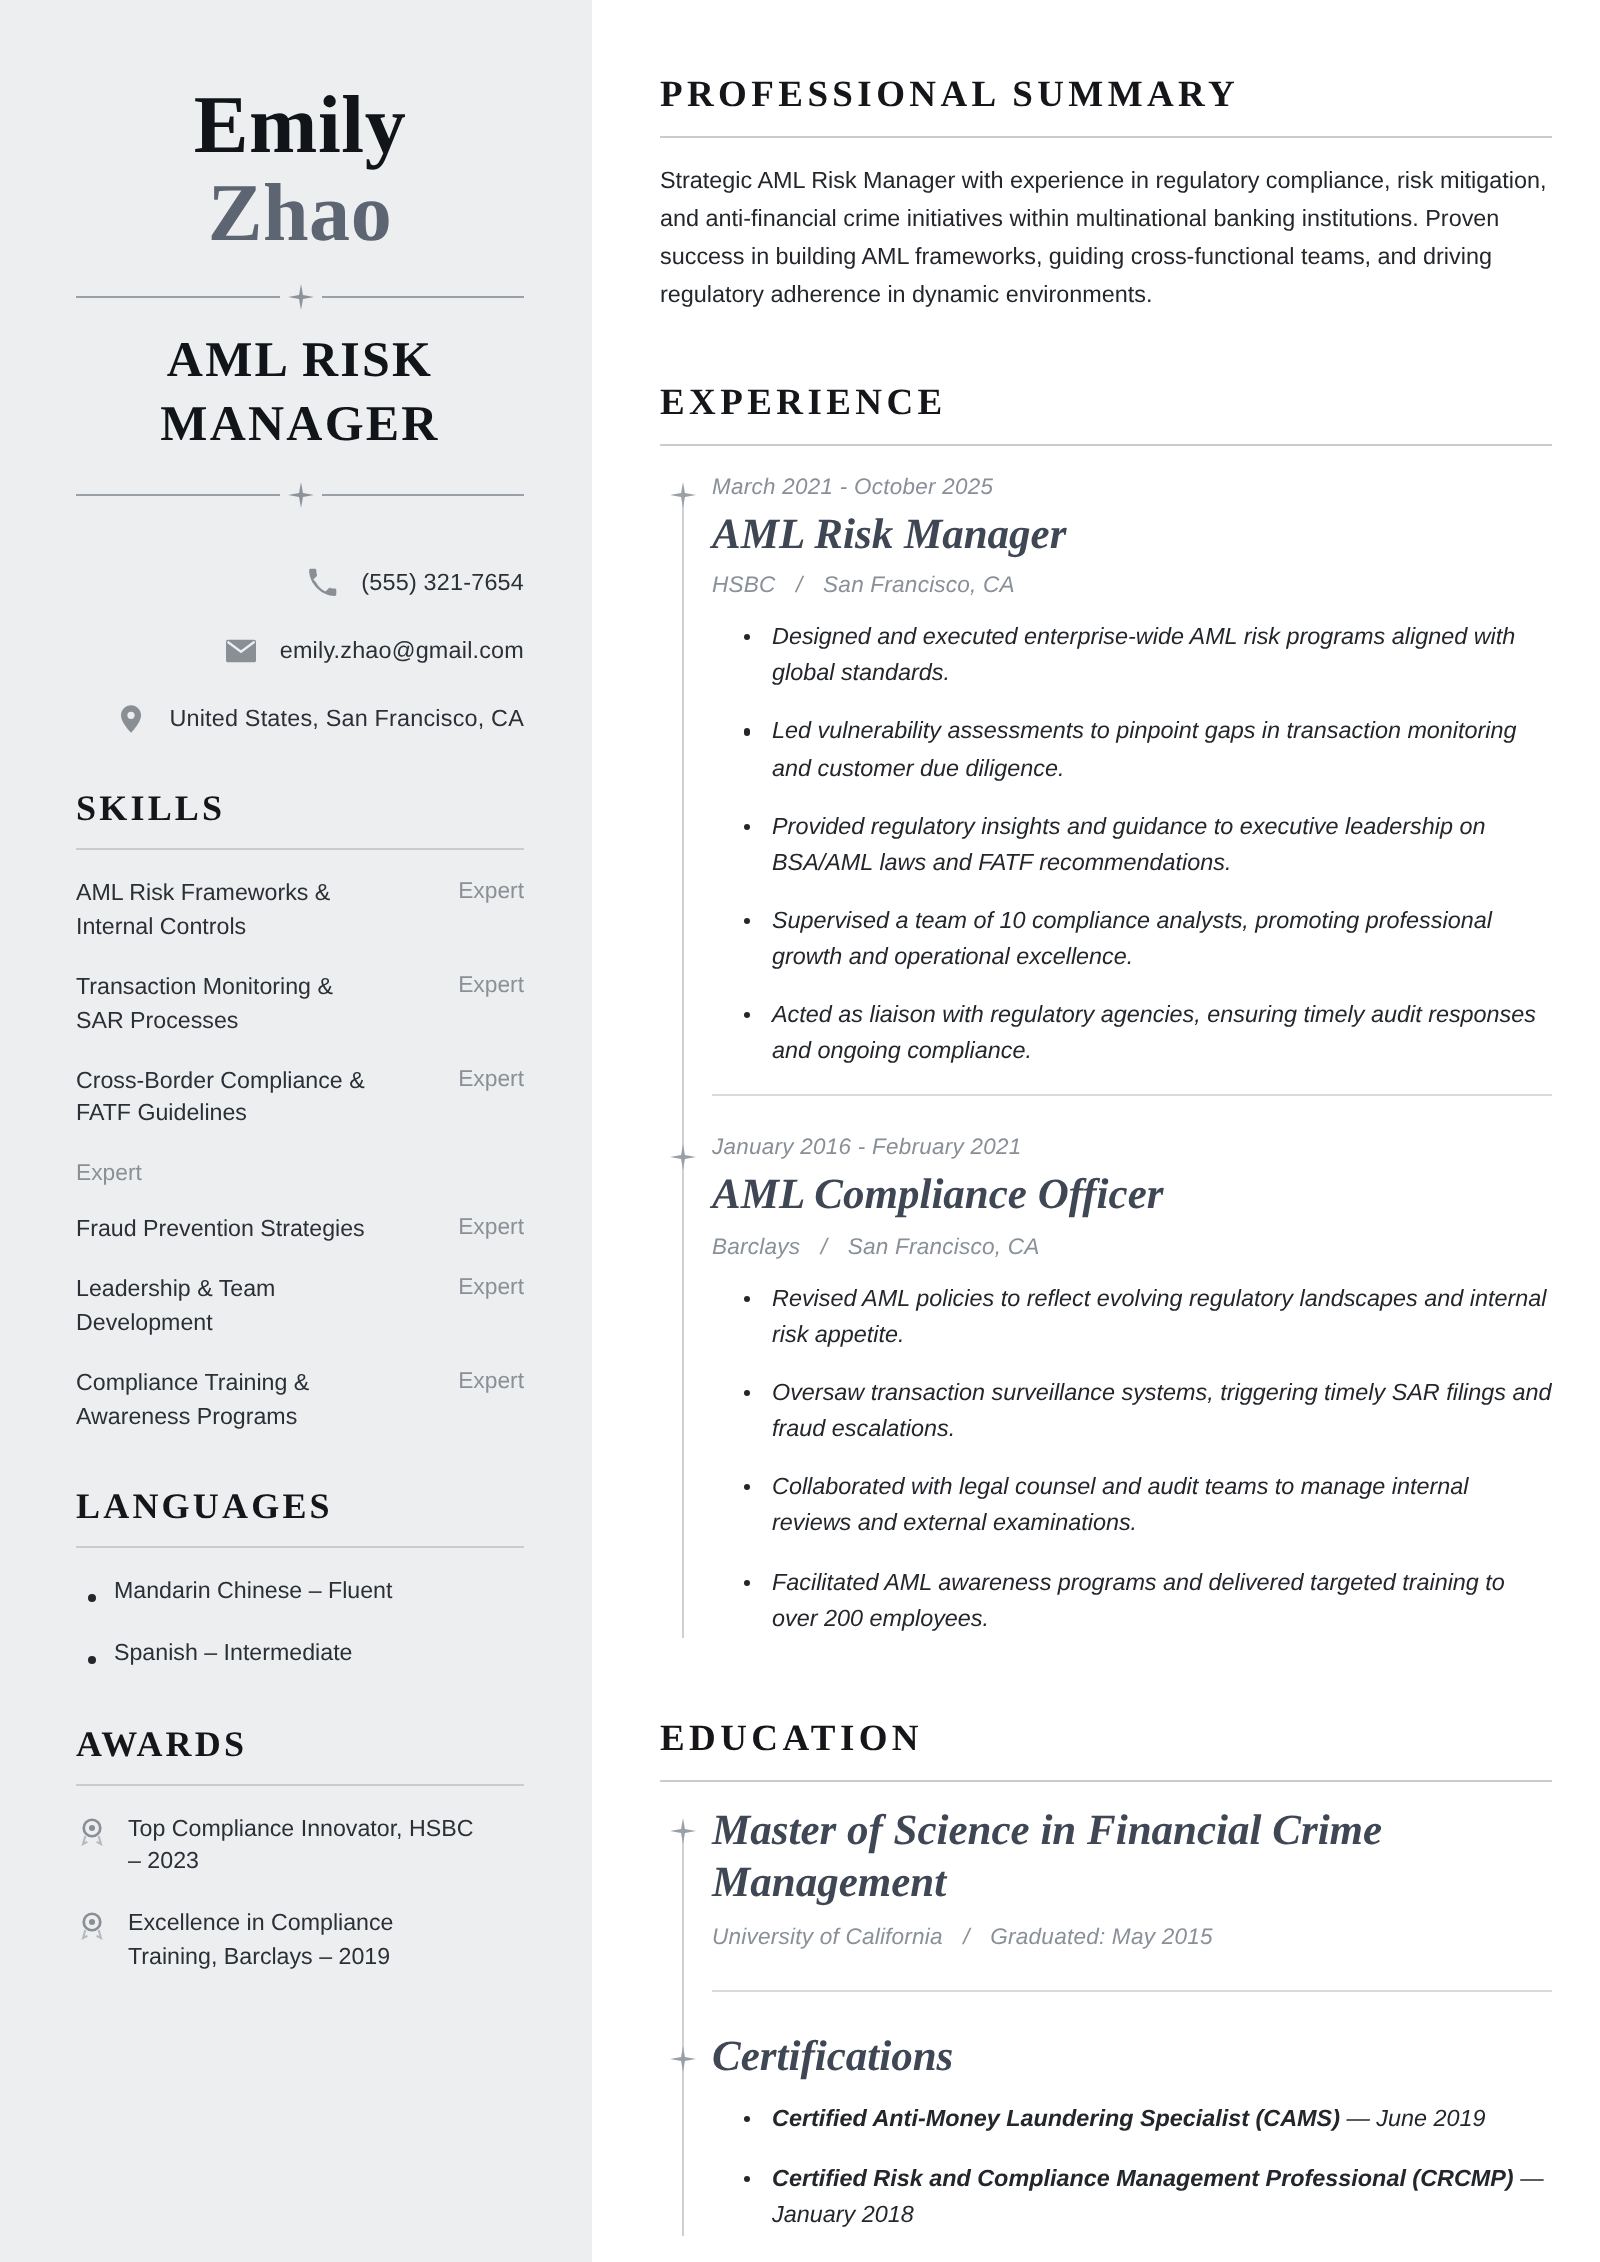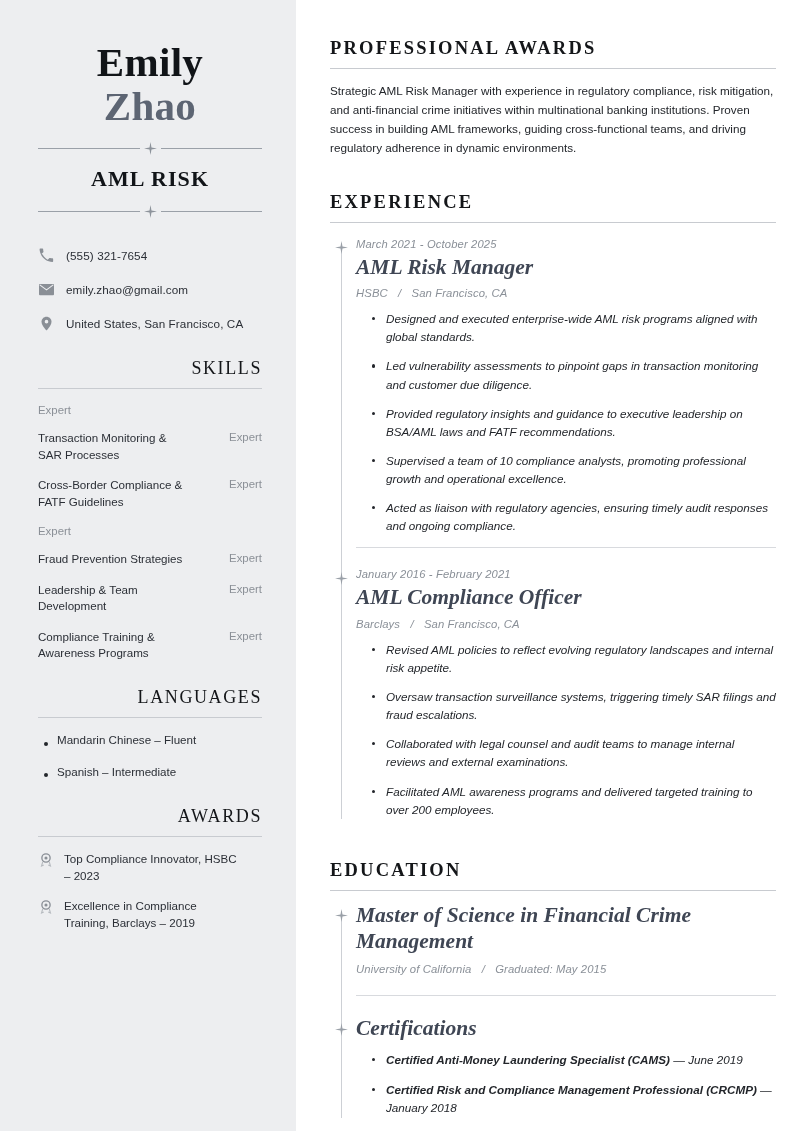--- a/index.html
+++ b/index.html
@@ -58,57 +58,57 @@
   }
   .star-divider .star {
     flex: 0 0 auto;
     margin: 0 4px;
     line-height: 0;
   }
 
   .job-title-block {
     text-align: center;
     font-family: "Liberation Serif", serif;
-    font-size: 22px;
+    font-size: 25px;
     font-weight: 700;
     letter-spacing: 1.1px;
     color: #111418;
     line-height: 1.28;
   }
 
   .contact-list { margin-top: 30px; }
   .contact-row {
     display: flex;
     align-items: center;
     gap: 11px;
     margin-bottom: 17px;
+    justify-content: flex-end;
   }
   .contact-row .cicon {
     flex: 0 0 17px;
     width: 17px;
     height: 17px;
     display: flex;
     align-items: center;
     justify-content: center;
   }
   .contact-row .ctext {
     font-size: 11.7px;
     color: #2b2f36;
     letter-spacing: 0.1px;
   }
 
   .side-section { margin-top: 26px; }
   .side-heading {
     font-family: "Liberation Serif", serif;
     font-size: 18px;
-    font-weight: 400;
+    font-weight: 700;
     letter-spacing: 1.6px;
     color: #141619;
     padding-bottom: 9px;
-    text-align: right;
   }
   .side-rule {
     height: 1px;
     background: #c8cbd0;
     margin-bottom: 14px;
   }
 
   .skill-row {
     display: flex;
     justify-content: space-between;
@@ -322,20 +322,21 @@
       <span class="star">
         <svg width="13" height="13" viewBox="0 0 24 24">
             <path d="M12 0 L13.8 10.2 L24 12 L13.8 13.8 L12 24 L10.2 13.8 L0 12 L10.2 10.2 Z" fill="#8d939b"></path>
           </svg>
       </span>
       <div class="rule"></div>
     </div>
 
     <div class="job-title-block">
       <div>AML RISK</div>
+      <div>MANAGER</div>
     </div>
 
     <div class="star-divider">
       <div class="rule"></div>
       <span class="star">
         <svg width="13" height="13" viewBox="0 0 24 24">
             <path d="M12 0 L13.8 10.2 L24 12 L13.8 13.8 L12 24 L10.2 13.8 L0 12 L10.2 10.2 Z" fill="#8d939b"></path>
           </svg>
       </span>
       <div class="rule"></div>
@@ -368,20 +369,21 @@
         </span>
         <span class="ctext">United States, San Francisco, CA</span>
       </div>
     </div>
 
     <section class="side-section">
       <div class="side-heading">SKILLS</div>
       <div class="side-rule"></div>
 
       <div class="skill-row">
+        <span class="skill-name">AML Risk Frameworks &amp; Internal Controls</span>
         <span class="skill-level">Expert</span>
       </div>
       <div class="skill-row">
         <span class="skill-name">Transaction Monitoring &amp; SAR Processes</span>
         <span class="skill-level">Expert</span>
       </div>
       <div class="skill-row">
         <span class="skill-name">Cross-Border Compliance &amp; FATF Guidelines</span>
         <span class="skill-level">Expert</span>
       </div>
@@ -442,21 +444,21 @@
         </span>
         <span class="award-text">Excellence in Compliance Training, Barclays – 2019</span>
       </div>
     </section>
 
   </aside>
 
   <main class="main">
 
     <section class="main-section">
-      <div class="main-heading">PROFESSIONAL AWARDS</div>
+      <div class="main-heading">PROFESSIONAL SUMMARY</div>
       <div class="main-rule"></div>
       <p class="summary-text">Strategic AML Risk Manager with experience in regulatory compliance, risk mitigation, and anti-financial crime initiatives within multinational banking institutions. Proven success in building AML frameworks, guiding cross-functional teams, and driving regulatory adherence in dynamic environments.</p>
     </section>
 
     <div class="gap-md"></div>
 
     <section class="main-section">
       <div class="main-heading">EXPERIENCE</div>
       <div class="main-rule"></div>
 

